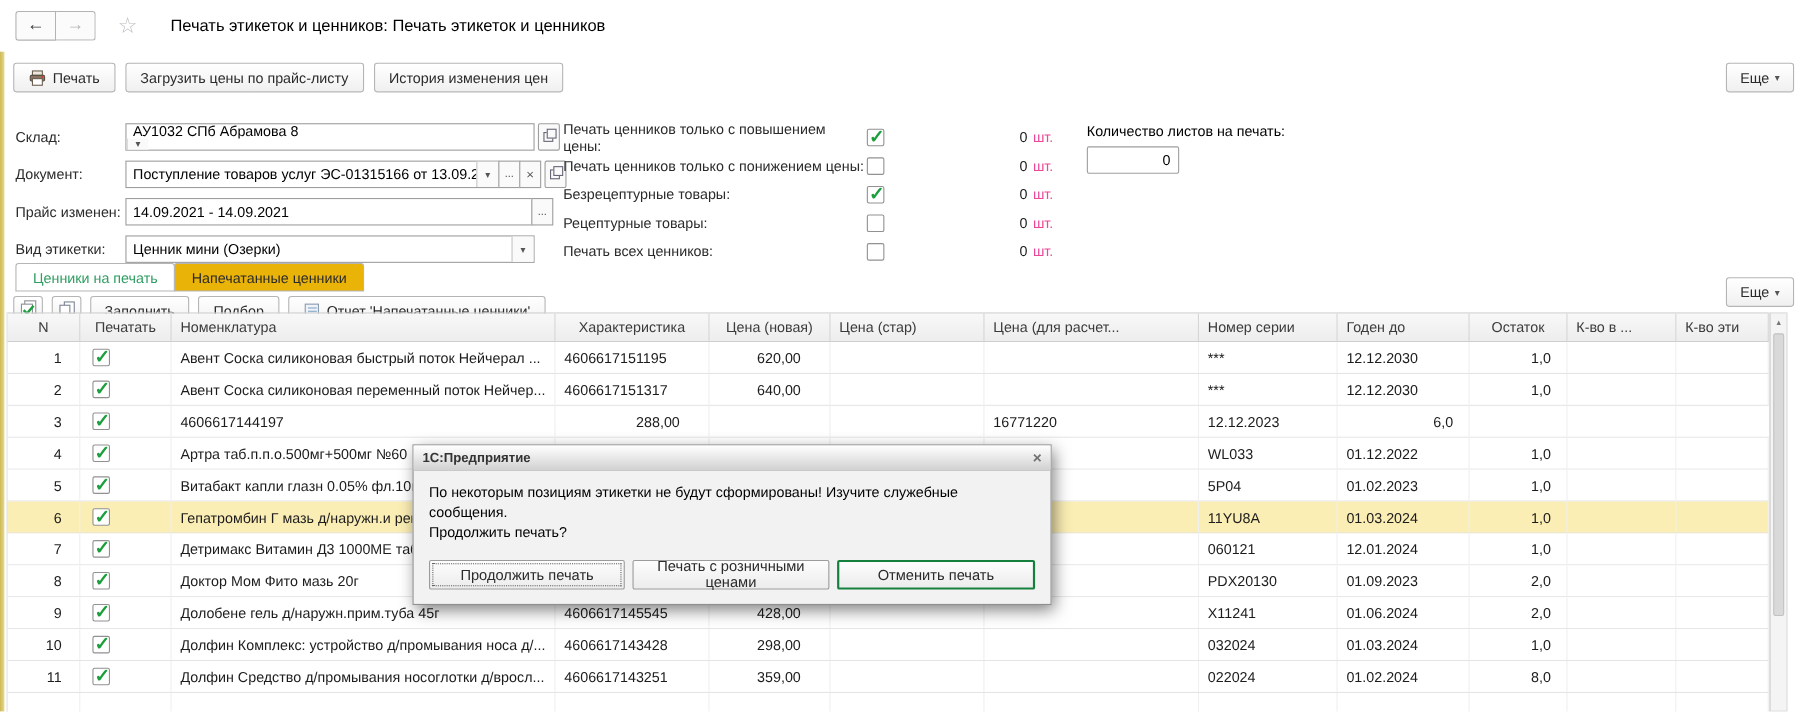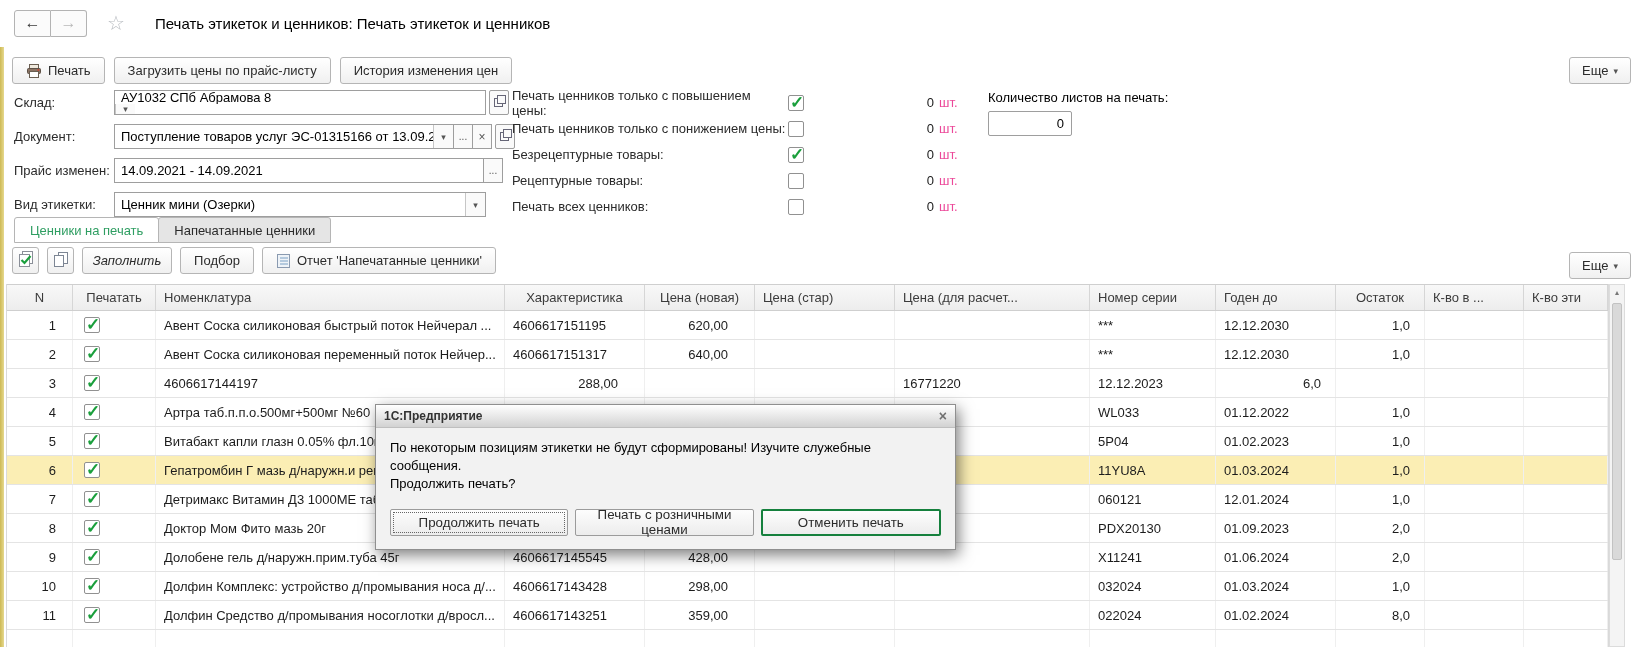--- a/index.html
+++ b/index.html
@@ -28,21 +28,21 @@
   .btn .ic{margin-right:6px;display:inline-flex;}
   .iconbtn{width:27px;height:27px;padding:0;}
   .more-btn{position:absolute;width:62px;gap:5px;}
   .more-btn .arr{font-size:9px;color:#555;}
   .more1{top:10px;right:8px;}
   .more2{top:205px;right:8px;}
 
   .toolbar1{display:flex;align-items:center;gap:9px;padding-top:10px;}
 
   
-  .params{position:relative;height:127px;margin-top:6px;}
+  .params{position:relative;height:127px;margin-top:28px;}
   .fields{position:absolute;left:2px;top:0;display:flex;flex-direction:column;gap:9px;}
   .frow{display:flex;align-items:center;height:25px;}
   .flabel{width:100px;color:#2b2b2b;}
   .fbox{display:flex;align-items:stretch;height:25px;border:1px solid #9e9e9e;background:#fff;box-sizing:border-box;}
   .ftext{padding:0 6px;display:flex;align-items:center;white-space:nowrap;overflow:hidden;flex:1;}
   .dd{width:19px;border-left:1px solid #c6c6c6;display:flex;align-items:center;justify-content:center;
       color:#555;font-size:9px;background:#fafafa;cursor:pointer;}
   .sq{width:20px;height:25px;border:1px solid #9e9e9e;margin-left:-1px;background:#fafafa;display:flex;
       align-items:center;justify-content:center;font-size:12px;color:#555;cursor:pointer;box-sizing:border-box;}
   .openbtn{width:20px;height:25px;border:1px solid #9e9e9e;border-radius:2px;margin-left:3px;background:#fafafa;
@@ -58,21 +58,21 @@
   .cb .mark{position:absolute;left:1px;top:-4px;font-size:17px;font-weight:bold;color:#1a9f3c;}
   .ccount{width:130px;text-align:right;color:#1c1c1c;}
   .cunit{margin-left:5px;color:#ec4899;}
 
   .sheets{position:absolute;left:976px;top:0;}
   .sheets-input{margin-top:6px;width:84px;height:25px;border:1px solid #9e9e9e;border-radius:2px;background:#fff;
       display:flex;align-items:center;justify-content:flex-end;padding-right:7px;box-sizing:border-box;}
 
   
   .tabs{display:flex;margin-left:2px;margin-top:0;}
-  .tab{height:26px;padding:0 15px;display:flex;align-items:center;border:1px solid #b5b5b5;background:#e5e5e5;
+  .tab{height:26px;padding:0 15px;display:flex;align-items:center;border:1px solid #b5b5b5;background:#eab308;
        color:#2b2b2b;border-radius:3px 3px 0 0;cursor:pointer;box-sizing:border-box;}
   .tab+.tab{margin-left:-1px;}
   .tab.active{background:#fff;color:#2f9e62;z-index:2;}
 
   .toolbar2{display:flex;align-items:center;gap:8px;margin-top:4px;}
 
   
   .grid{position:absolute;left:2px;top:237px;width:1619px;bottom:0;
         --cols:66px 83px 349px 140px 110px 140px 195px 126px 120px 89px 99px 1fr;}
   .gbody{margin-right:16px;border-left:1px solid #d9d9d9;border-right:1px solid #d9d9d9;}
@@ -253,21 +253,21 @@
         </span>
       </button>
       <button class="btn iconbtn">
         <span>
           <svg width="18" height="18" viewBox="0 0 18 18">
               <rect x="6.5" y="2.5" width="9" height="11" fill="#fff" stroke="#7d8694"></rect>
               <rect x="2.5" y="5.5" width="9" height="11" fill="#fff" stroke="#7d8694"></rect>
             </svg>
         </span>
       </button>
-      <button class="btn" style="width:90px;font-style:italic;">Заполнить</button>
+      <button class="btn" style="width:90px;">Заполнить</button>
       <button class="btn" style="width:74px;">Подбор</button>
       <button class="btn">
         <span class="ic">
           <svg width="15" height="16" viewBox="0 0 15 16">
               <rect x="1.5" y="1.5" width="12" height="13" fill="#eef3f8" stroke="#8a9ab0"></rect>
               <line x1="4" y1="5" x2="12" y2="5" stroke="#7aa0c4"></line>
               <line x1="4" y1="8" x2="12" y2="8" stroke="#7aa0c4"></line>
               <line x1="4" y1="11" x2="12" y2="11" stroke="#7aa0c4"></line>
             </svg>
         </span>

